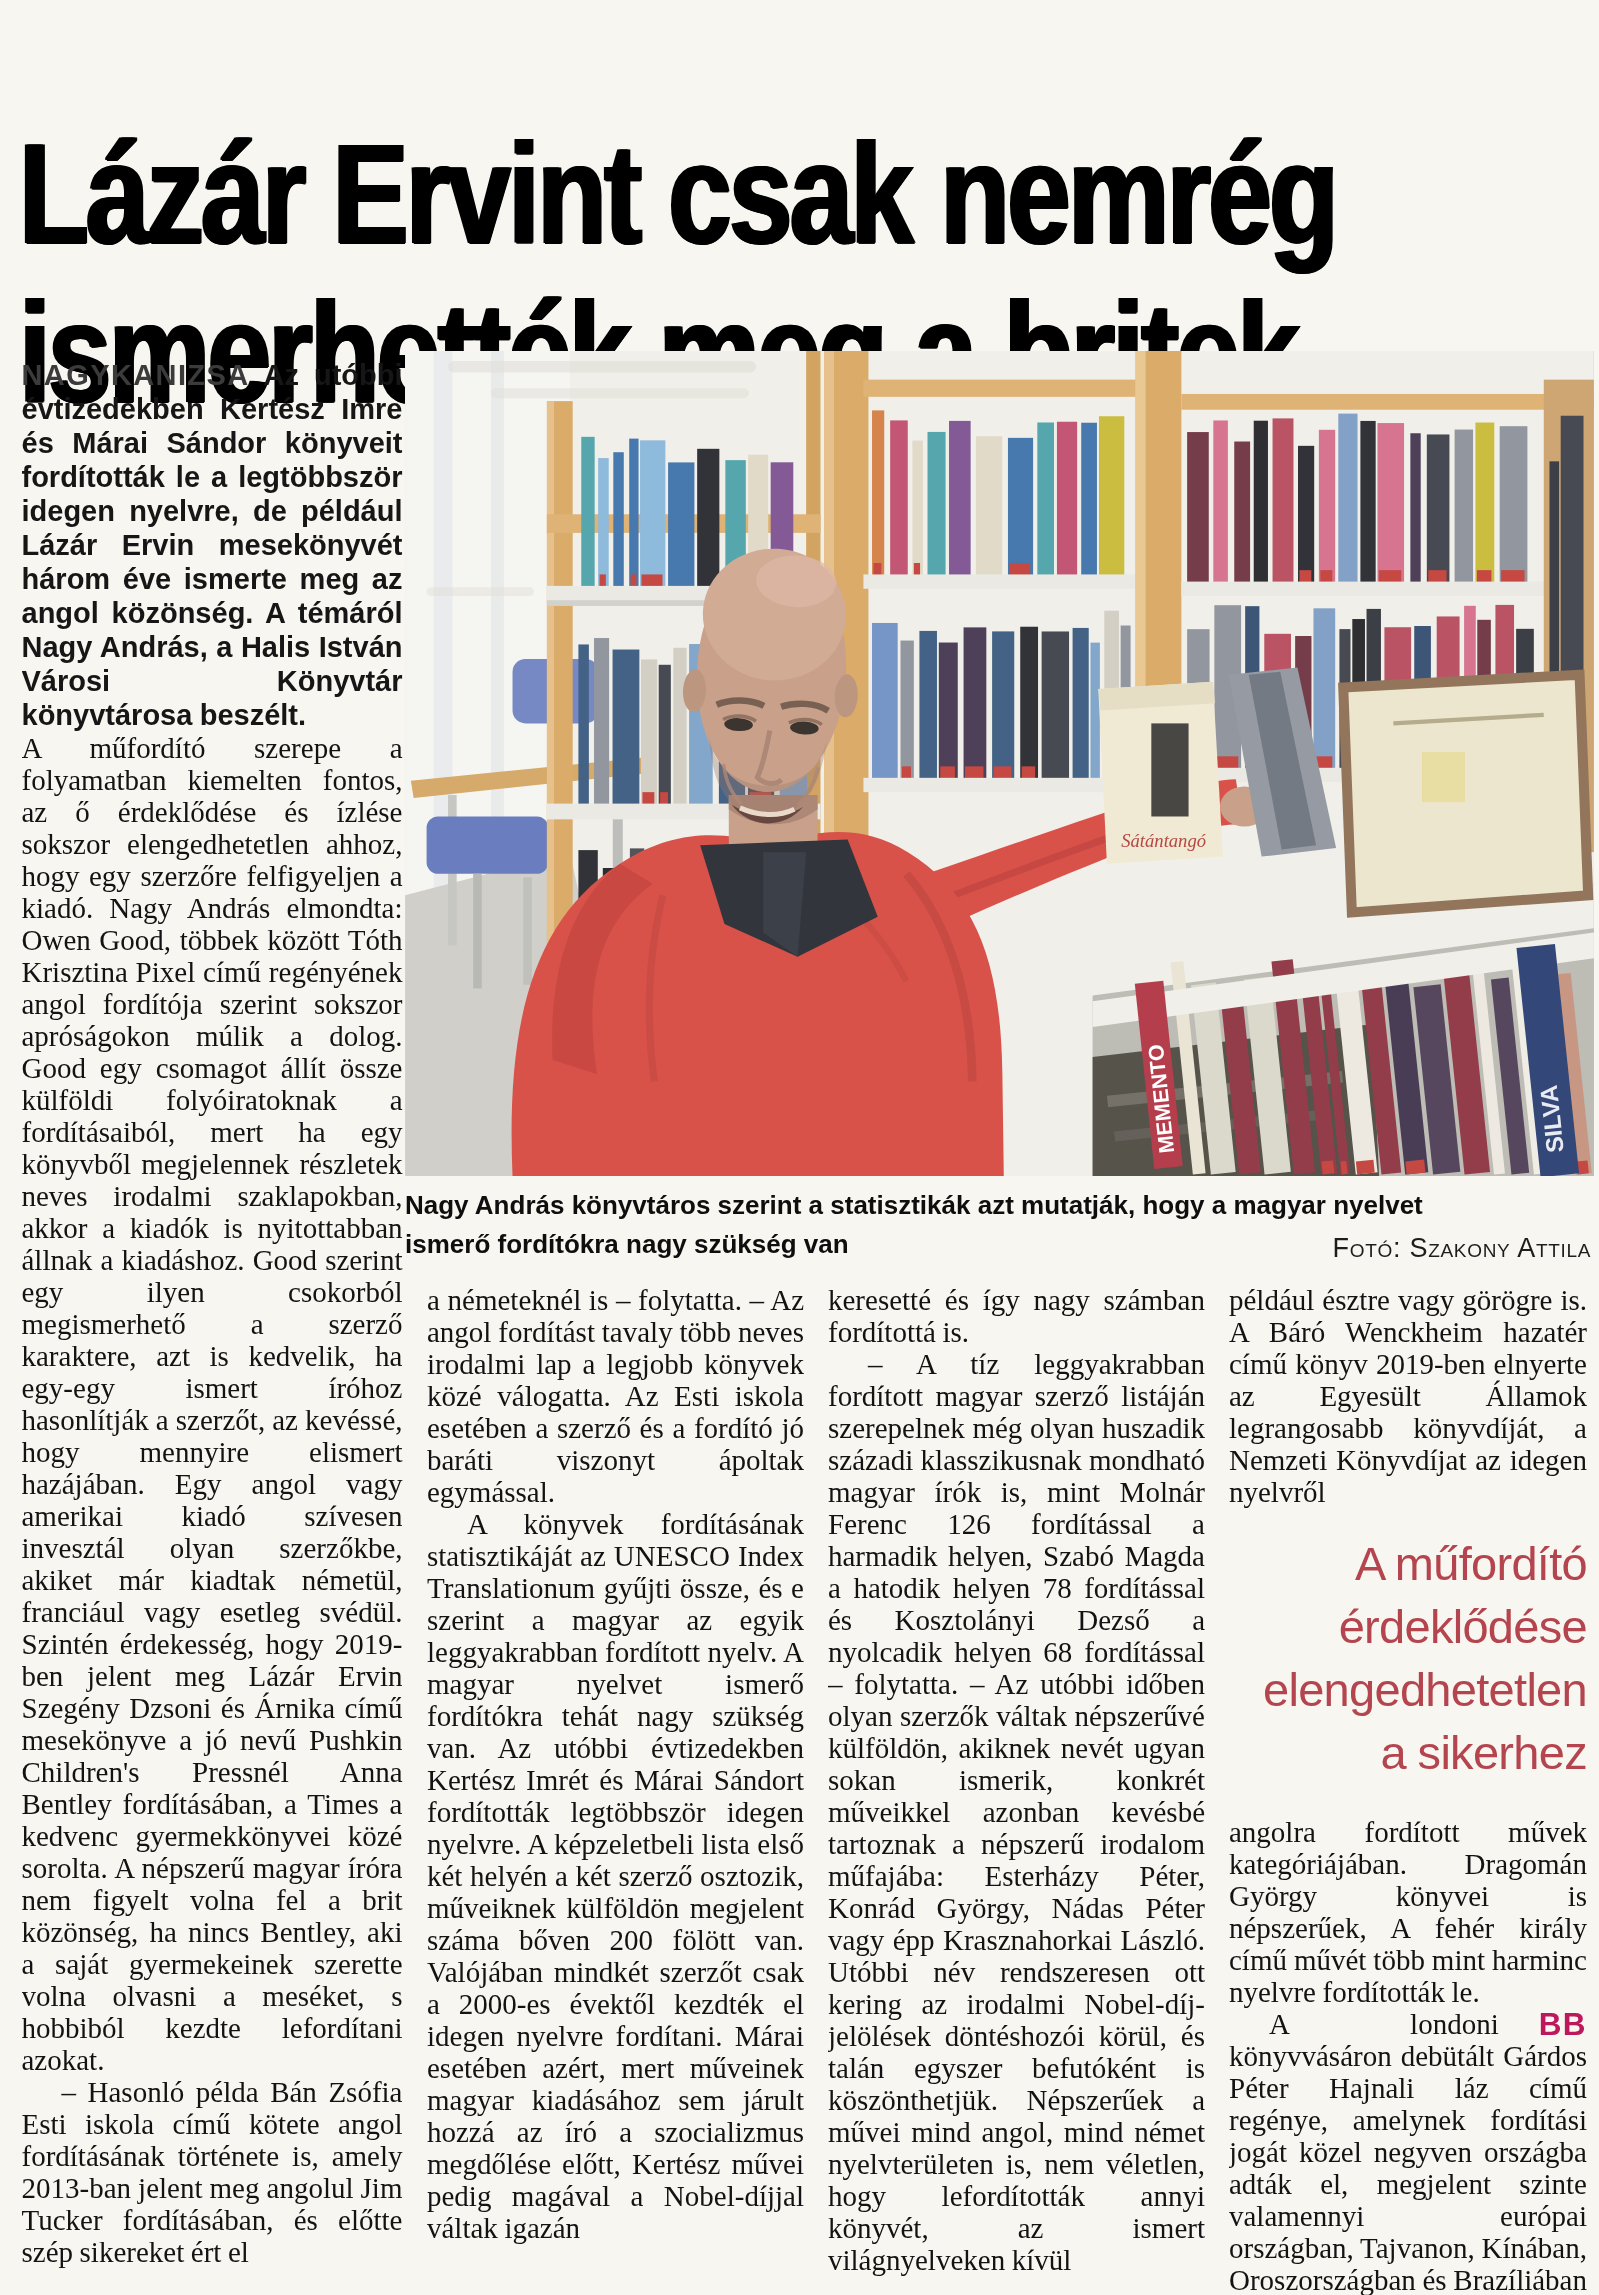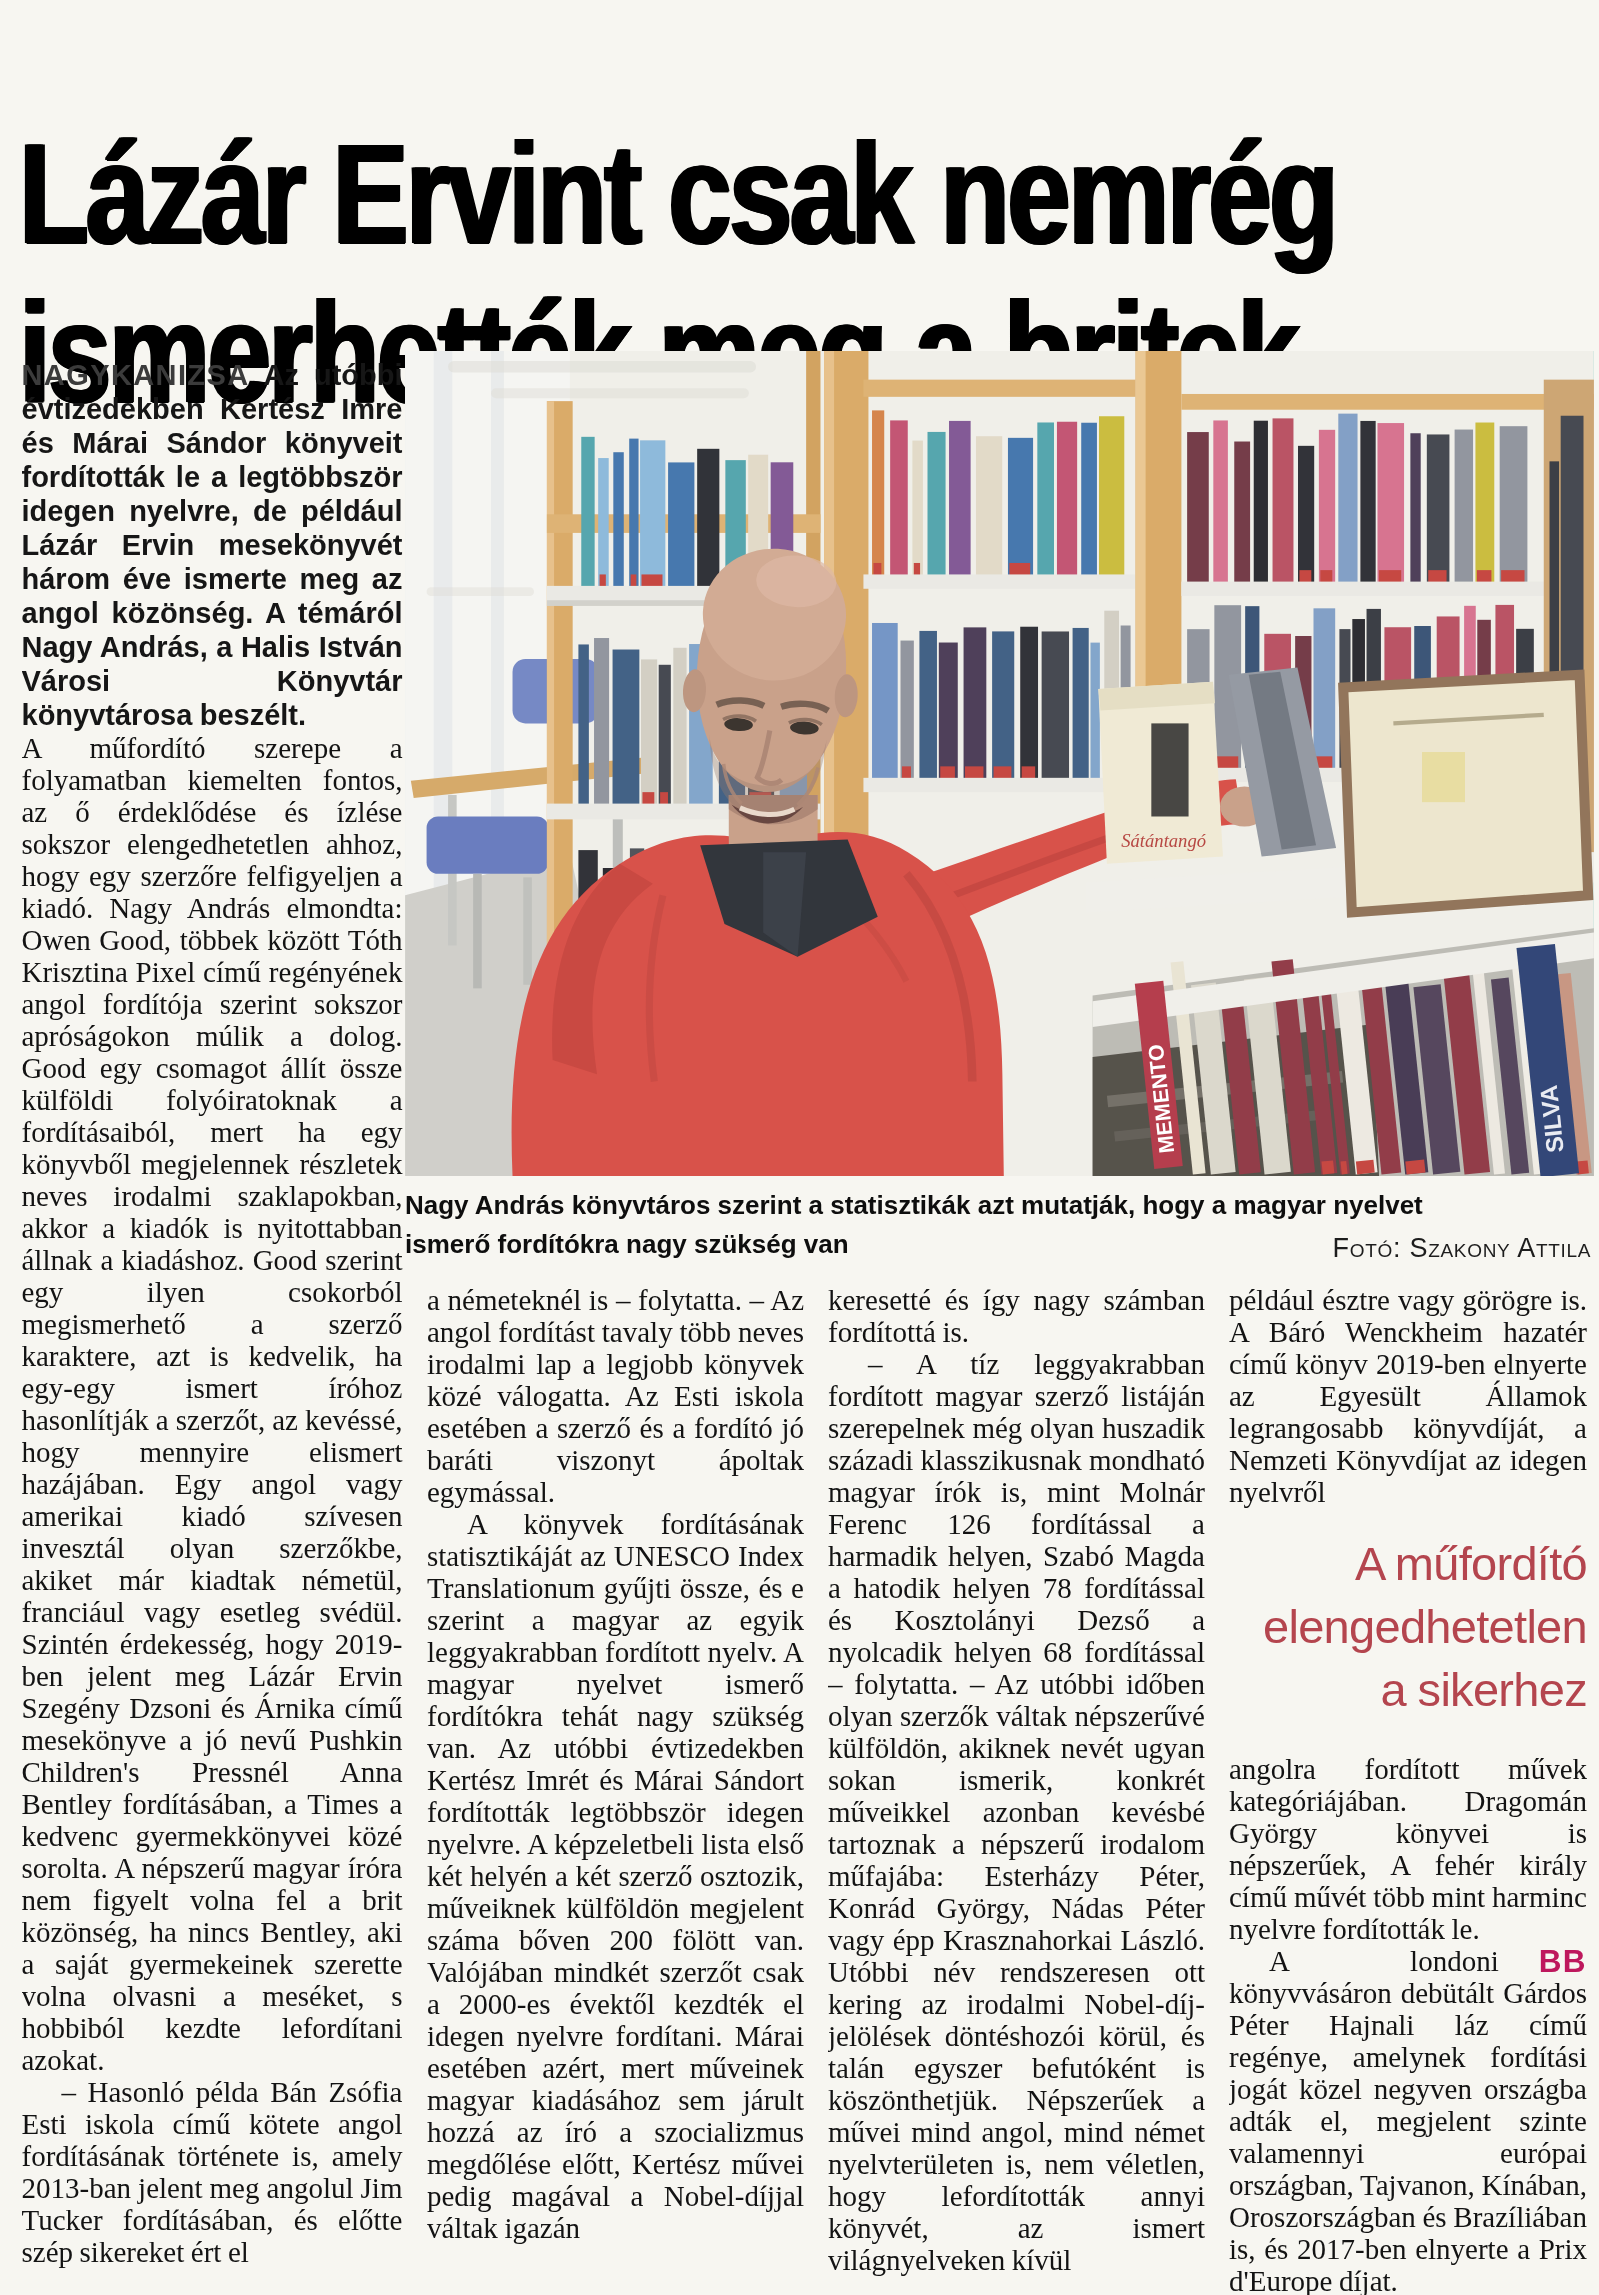--- a/index.html
+++ b/index.html
@@ -385,20 +385,21 @@
       <p class="indent">– A tíz leggyakrabban fordított magyar szerző listáján szerepelnek még olyan huszadik századi klasszikusnak mondható magyar írók is, mint Molnár Ferenc 126 fordítással a harmadik helyen, Szabó Magda a hatodik helyen 78 fordítással és Kosztolányi Dezső a nyolcadik helyen 68 fordítással – folytatta. – Az utóbbi időben olyan szerzők váltak népszerűvé külföldön, akiknek nevét ugyan sokan ismerik, konkrét műveikkel azonban kevésbé tartoznak a népszerű irodalom műfajába: Esterházy Péter, Konrád György, Nádas Péter vagy épp Krasznahorkai László. Utóbbi név rendszeresen ott kering az irodalmi Nobel-díj-jelölések döntéshozói körül, és talán egyszer befutóként is köszönthetjük. Népszerűek a művei mind angol, mind német nyelvterületen is, nem véletlen, hogy lefordították annyi könyvét, az ismert világnyelveken kívül</p>
     </div>
 </div>
 
 <div class="col" id="col4">
   <div>
       <p>például észtre vagy görögre is. A Báró Wenckheim hazatér című könyv 2019-ben elnyerte az Egyesült Államok legrangosabb könyvdíját, a Nemzeti Könyvdíjat az idegen nyelvről</p>
     </div>
   <div class="pullquote" style="color: rgb(180, 69, 78);">
       <div>A műfordító</div>
+      <div>érdeklődése</div>
       <div>elengedhetetlen</div>
       <div>a sikerhez</div>
     </div>
   <div>
       <p>angolra fordított művek kategóriájában. Dragomán György könyvei is népszerűek, A fehér király című művét több mint harminc nyelvre fordították le.</p>
       <p class="indent"><span class="sig">BB</span>A londoni könyvvásáron debütált Gárdos Péter Hajnali láz című regénye, amelynek fordítási jogát közel negyven országba adták el, megjelent szinte valamennyi európai országban, Tajvanon, Kínában, Oroszországban és Brazíliában is, és 2017-ben elnyerte a Prix d'Europe díjat.</p>
     </div>
 </div>
 
 

